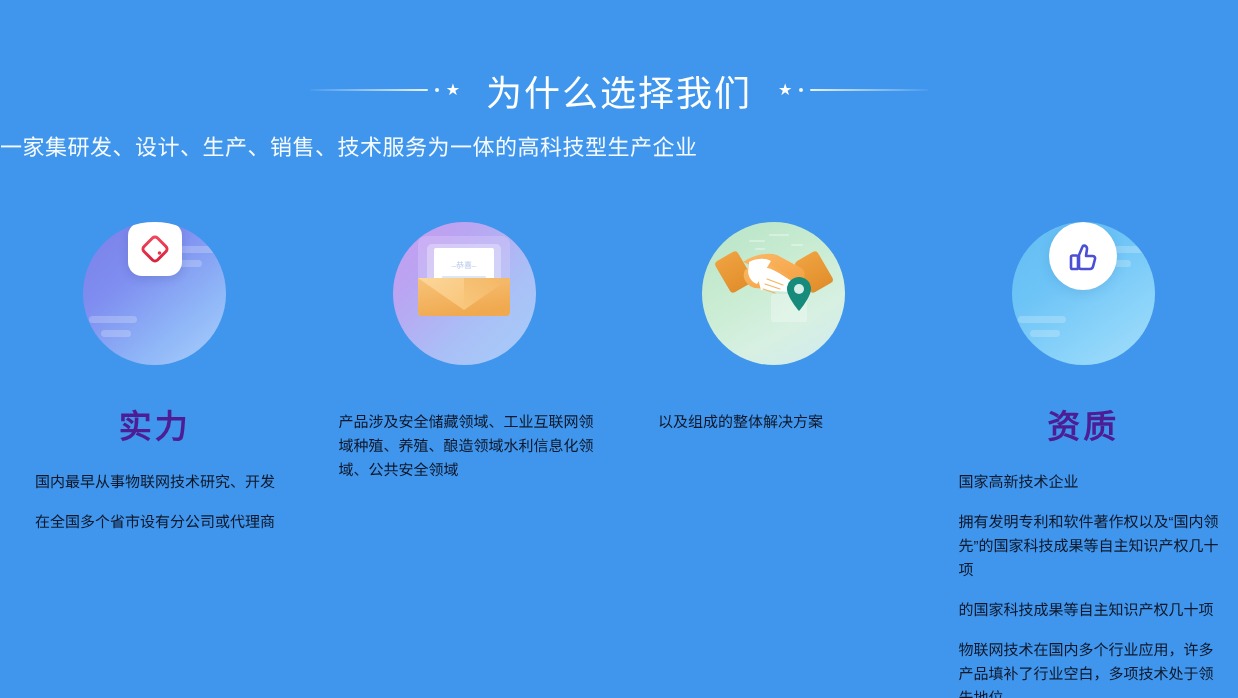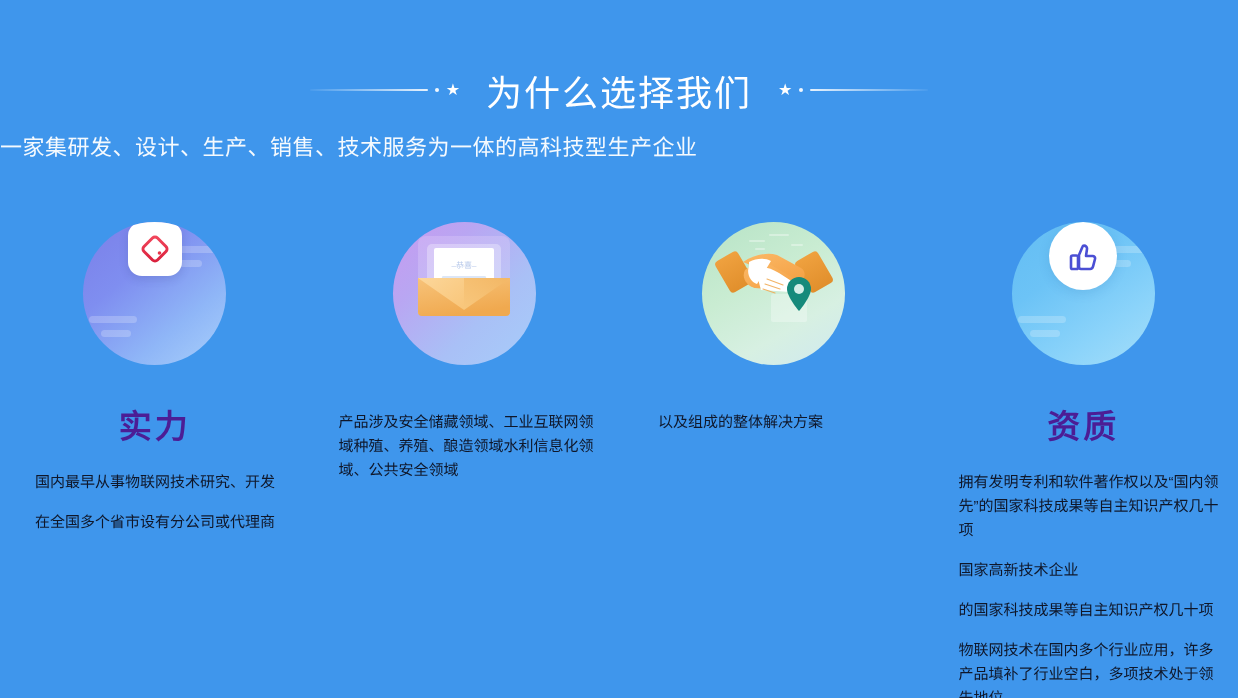--- a/index.html
+++ b/index.html
@@ -283,21 +283,21 @@
               <g fill="none" stroke="#4b4fd4" stroke-width="2.6" stroke-linejoin="round" stroke-linecap="round">
                 <path d="M16 19 L16 31 a2 2 0 0 0 2 2 L27 33 a3 3 0 0 0 3 -2.4 L32 23 a2.4 2.4 0 0 0 -2.4 -3 L23 20 L24 13 a3 3 0 0 0 -3 -3.4 a1.6 1.6 0 0 0 -1.5 1.1 L16 19 Z"></path>
                 <rect x="8" y="19.5" width="7" height="13.5" rx="1.6"></rect>
               </g>
             </svg>
           </div>
         </div>
       </div>
       <div class="col-title">资质</div>
       <div class="col-list">
+        <p>国家高新技术企业</p>
         <p>拥有发明专利和软件著作权以及“国内领先”的国家科技成果等自主知识产权几十项</p>
-        <p>国家高新技术企业</p>
         <p>的国家科技成果等自主知识产权几十项</p>
         <p>物联网技术在国内多个行业应用，许多产品填补了行业空白，多项技术处于领先地位</p>
       </div>
     </div>
 
   </div>
 </div>
 
 </body></html>

